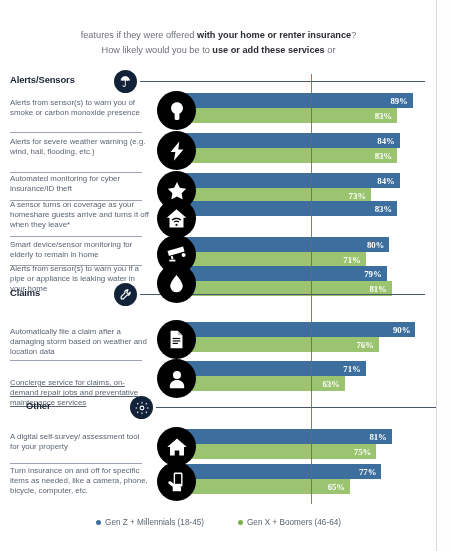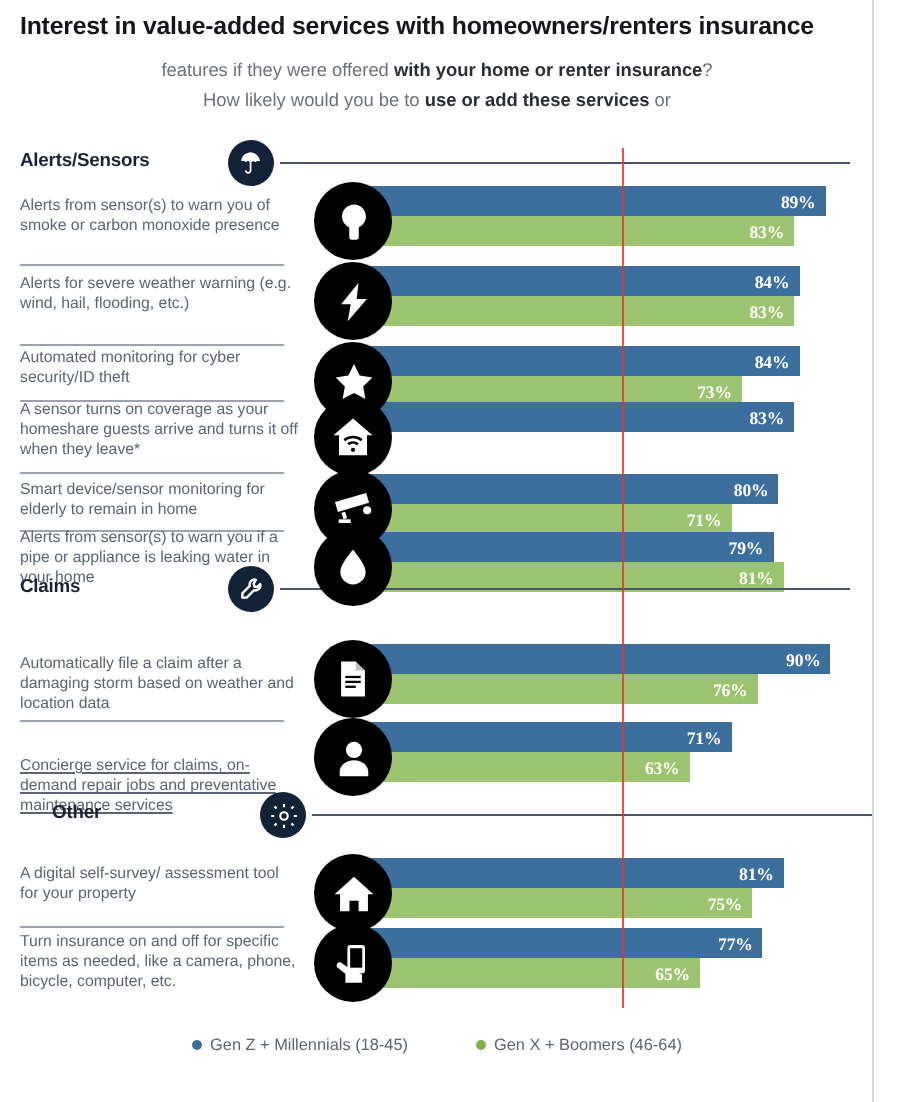--- a/index.html
+++ b/index.html
@@ -108,21 +108,20 @@
   .legend .item{display:flex;align-items:center;gap:4px;}
   .legend .dot{width:5px;height:5px;border-radius:50%;display:block;}
   .legend .dot.blue{background:#3d6f9e;}
   .legend .dot.green{background:#7db04a;}
 </style>
 </head>
 <body>
 
 <div id="page">
 
-  <div class="title">Interest in value-added services with homeowners/renters insurance</div>
 
   <div class="subtitle">
     <div>
       <span>features if they were offered </span><b>with your home or renter insurance</b><span>?</span>
     </div>
     <div>
       <span>How likely would you be to </span><b>use or add these services</b><span> or</span>
     </div>
   </div>
 
@@ -166,21 +165,21 @@
         <div class="bars" style="top: 133px;">
           <div class="bar blue" style="width: 219.66px;">
             <span class="val">84%</span>
           </div>
           <div class="bar green" style="width: 217.045px;">
             <span class="val">83%</span>
           </div>
         </div>
       </div>
       <div class="row" style="top: 0px;">
-        <div class="rlabel" style="top: 174px;">Automated monitoring for cyber security/ID theft</div>
+        <div class="rlabel" style="top: 174px;">Automated monitoring for cyber insurance/ID theft</div>
         <div class="rule" style="top: 200px;"></div>
         <div class="ricon" style="top: 171px;">
           <svg width="22" height="22" viewBox="0 0 24 24" fill="#fff">
             <path d="M12 2.2l3.1 6.3 6.9 1-5 4.9 1.2 6.9L12 18l-6.2 3.3 1.2-6.9-5-4.9 6.9-1z"></path>
           </svg>
         </div>
         <div class="bars" style="top: 173px;">
           <div class="bar blue" style="width: 219.66px;">
             <span class="val">84%</span>
           </div>

